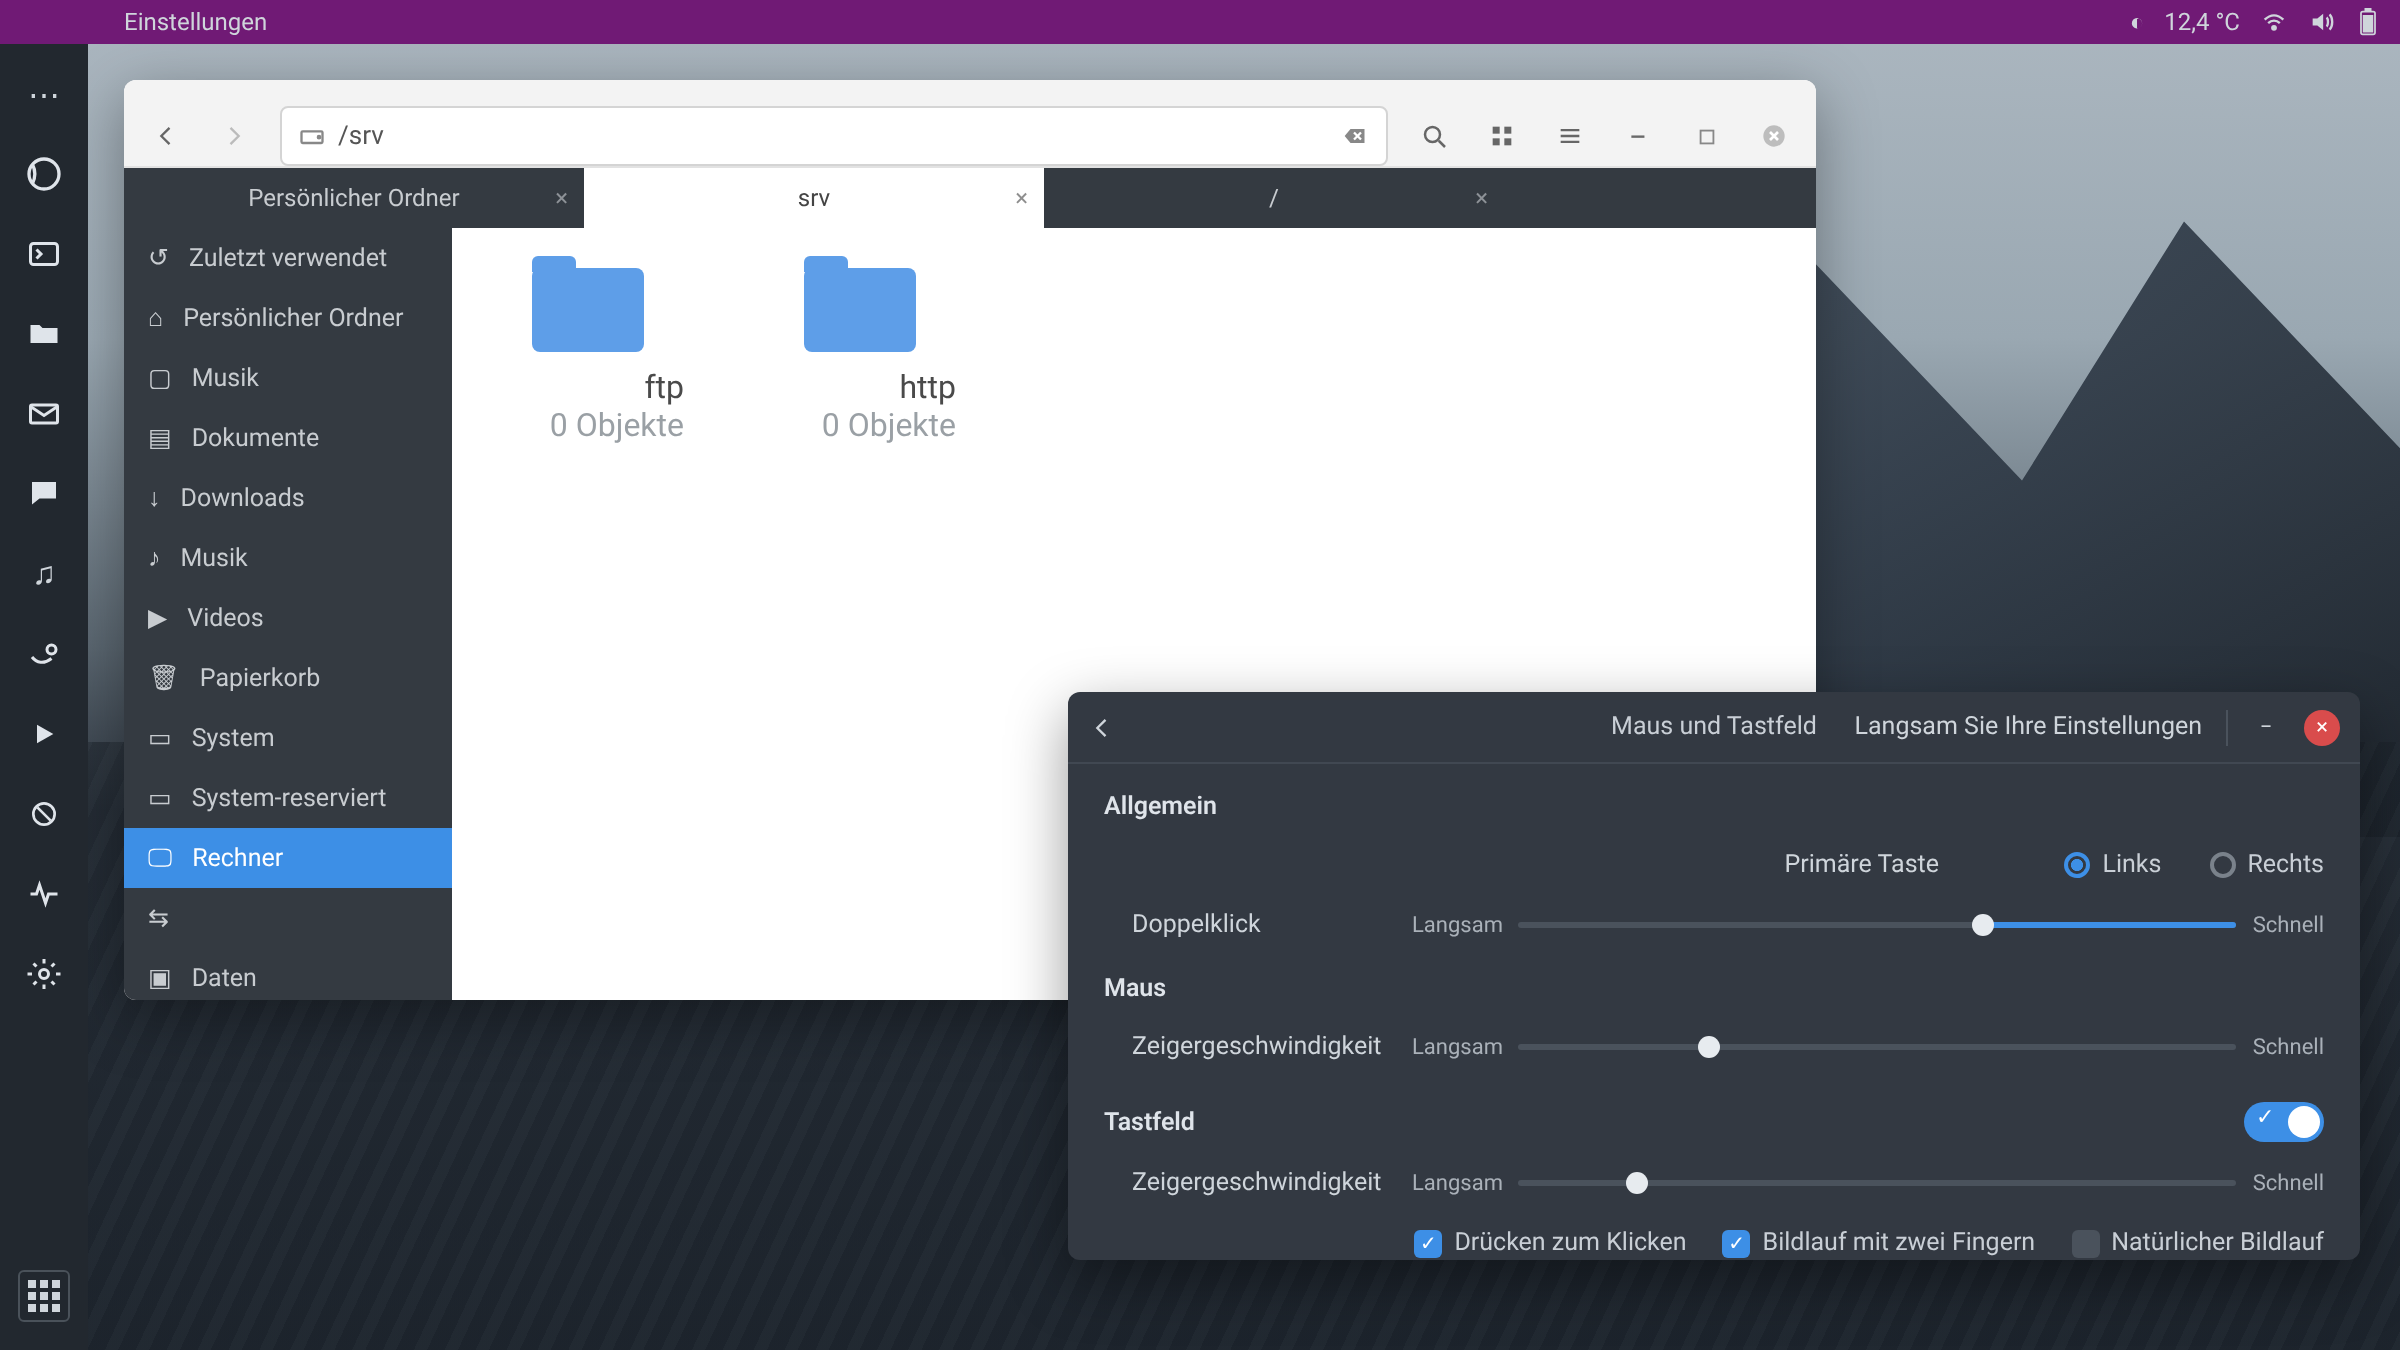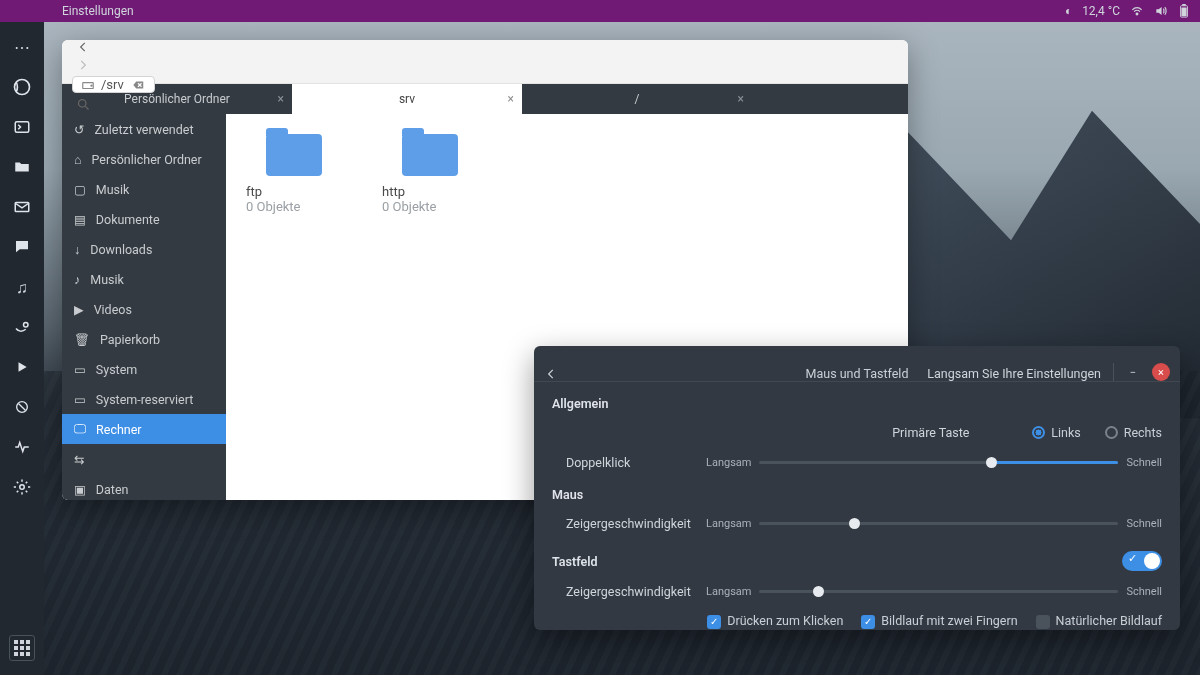--- a/index.html
+++ b/index.html
@@ -28,40 +28,40 @@
   
   .dock { position:absolute; left:0; top:22px; bottom:0; width:44px; background:#22282f; z-index:40;
           display:flex; flex-direction:column; align-items:center; padding-top:14px; gap:18px; color:#cfd5db; }
   .dock .spacer { flex:1; }
   .dock .icon { width:22px; height:22px; display:flex; align-items:center; justify-content:center; font-size:16px; }
   .dock .apps-btn{ width:26px;height:26px;border:1px solid #4a525a;border-radius:3px;display:grid;grid-template-columns:repeat(3,4px);grid-template-rows:repeat(3,4px);gap:2px;place-content:center;margin-bottom:14px;}
   .dock .apps-btn span{background:#cfd5db;width:4px;height:4px;}
 
   
   .fm { position:absolute; left:62px; top:40px; width:846px; height:460px; background:#fff; border-radius:6px; overflow:hidden; z-index:30; box-shadow:0 8px 30px rgba(0,0,0,.35); }
-  .fm-header{ height:44px; background:#f3f3f3; border-bottom:1px solid #e2e2e2; display:flex; align-items:flex-start; padding:0 6px; gap:4px;flex-direction:column;}
+  .fm-header{ height:44px; background:#f3f3f3; border-bottom:1px solid #e2e2e2; display:flex; align-items:flex-end; padding:0 6px; gap:4px;}
   .hbtn{ width:30px;height:30px;display:flex;align-items:center;justify-content:center;color:#6a6a6a;border-radius:4px;}
   .pathbar{ flex:1; height:30px; background:#fff; border:1px solid #d4d4d4; border-radius:4px; margin:0 4px; display:flex; align-items:center; padding:0 8px; color:#555; font-size:13px; gap:6px;}
   .tabs{ height:30px; background:#343a41; display:flex; }
   .tab{ flex:1; max-width:230px; display:flex; align-items:center; justify-content:center; position:relative; color:#c8ccd0; font-size:12px;}
   .tab.active{ background:#fff; color:#444; }
   .tab .close{ position:absolute; right:8px; color:inherit; opacity:.6; }
   .fm-body{ position:absolute; top:74px; bottom:0; left:0; right:0; display:flex;}
   .fm-side{ width:164px; background:#343a41; color:#c8ccd0; font-size:12.5px; overflow:auto;}
   .side-item{ height:30px; display:flex; align-items:center; gap:10px; padding:0 12px;}
   .side-item.active{ background:#3d8fe6; color:#fff;}
   .fm-main{ flex:1; background:#fff; padding:20px; display:flex; gap:40px; align-items:flex-start;}
-  .folder{ width:96px; text-align:left; color:#4a4a4a; font-size:13px;}
+  .folder{ width:96px; text-align:right; color:#4a4a4a; font-size:16px;}
   .folder .ficon{ width:56px;height:42px;margin:0 auto 8px;background:#5e9ee8;border-radius:4px;position:relative;}
   .folder .ficon::before{content:"";position:absolute;top:-6px;left:0;width:22px;height:8px;border-radius:3px 3px 0 0;background:#5e9ee8;}
   .folder .sub{ color:#9aa0a5; }
 
   
   .settings{ position:absolute; left:534px; top:346px; width:646px; height:284px; background:#333942; color:#c9cfd6; border-radius:6px; z-index:35; box-shadow:0 10px 30px rgba(0,0,0,.4); display:flex; flex-direction:column; font-size:12.5px;}
-  .s-header{ height:36px; display:flex; align-items:flex-end; border-bottom:1px solid #414852; padding:0 10px;}
+  .s-header{ height:36px; display:flex; align-items:center; border-bottom:1px solid #414852; padding:0 10px;}
   .s-header .title{ position:absolute; left:0; right:0; text-align:center; }
   .s-header .test{ margin-left:auto; color:#cfd5db; }
   .s-header .winbtn{ width:18px;height:18px;border-radius:50%;margin-left:10px;display:flex;align-items:center;justify-content:center;font-size:11px;}
   .s-body{ flex:1; padding:14px 18px 10px; overflow:auto; }
   .s-section{ margin-bottom:6px; font-weight:600; color:#dfe4ea; }
   .s-row{ display:flex; align-items:center; height:30px; padding-left:14px;justify-content:flex-end;}
   .s-label{ width:140px; color:#cfd5db; }
   .radio{ width:13px;height:13px;border-radius:50%;border:2px solid #7a828b;display:inline-block;margin-right:6px;vertical-align:middle;}
   .radio.on{ border-color:#3d8fe6; background:radial-gradient(circle,#3d8fe6 45%,transparent 50%);}
   .slider{ flex:1; display:flex; align-items:center; gap:8px; color:#aab1b9; font-size:11px;}

